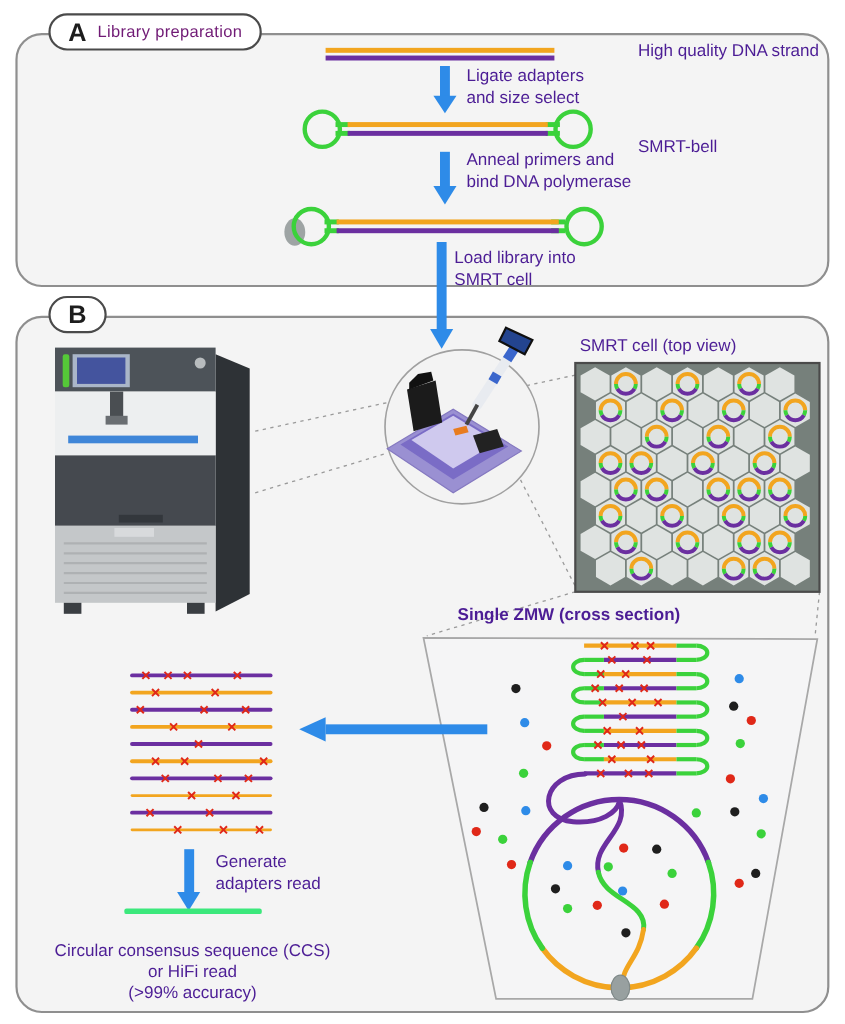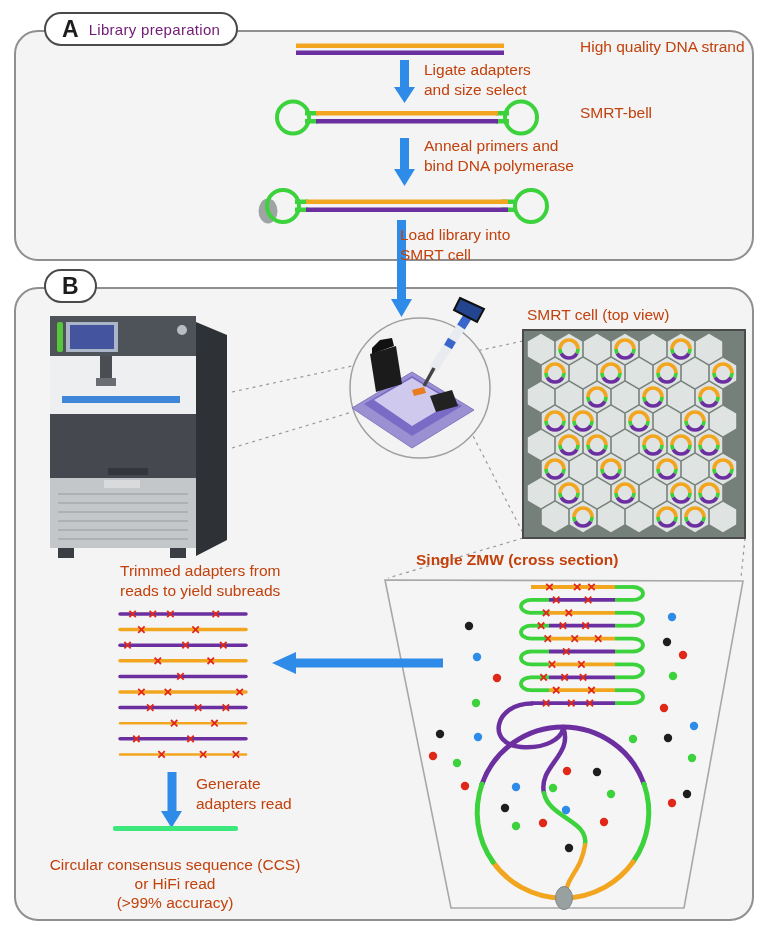--- a/index.html
+++ b/index.html
@@ -13,21 +13,21 @@
   .panel{position:absolute;background:var(--panel_bg);border:2px solid var(--panel_border);
     border-radius:24px;box-sizing:border-box;}
   #panel-a{left:14px;top:30px;width:740px;height:231px;}
   #panel-b{left:14px;top:287px;width:740px;height:634px;}
   .pill{position:absolute;background:#ffffff;border:2.5px solid #4a4a4a;border-radius:18px;
     height:30px;display:flex;align-items:center;padding:0 16px;gap:10px;z-index:5;}
   .pill .tag{font-weight:bold;font-size:23px;color:#1d1d1d;}
   .pill .ttl{font-size:15px;color:#701a75;letter-spacing:0.3px;}
   #pill-a{left:44px;top:12px;}
   #pill-b{left:44px;top:269px;}
-  .lbl{position:absolute;font-size:15.5px;line-height:20px;color:#c2410c;
+  .lbl{position:absolute;font-size:15.5px;line-height:20px;color:#4c1d95;
     white-space:pre-line;z-index:6;}
   .lbl.center{text-align:center;margin-top:14px;}
   #fig-svg{position:absolute;left:0;top:0;z-index:3;pointer-events:none;}
   .f-orange{fill:var(--orange);} .f-purple{fill:var(--purple);} .f-blue{fill:var(--blue);}
   .f-teal{fill:var(--teal);}
   .s-green{stroke:var(--green);stroke-width:4;fill:none;}
   .dotted{stroke:#9a9a9a;stroke-width:1.2;stroke-dasharray:3 4;fill:none;}
 </style>
 </head>
 <body>
@@ -534,28 +534,26 @@
         <polygon points="161,811 182,811 171.5,828" class="f-blue"></polygon>
       </g>
     </g>
 
     <rect x="113" y="826" width="125" height="5" rx="2" class="f-teal"></rect>
   </svg>
 
   <div class="lbl" style="left:580px;top:37px;">High quality DNA strand</div>
   <div class="lbl" style="left:424px;top:60px;">Ligate adapters
 and size select</div>
-  <div class="lbl" style="left:580px;top:103px;">SMRT-bell</div>
+  <div class="lbl" style="left:580px;top:124px;">SMRT-bell</div>
   <div class="lbl" style="left:424px;top:136px;">Anneal primers and
 bind DNA polymerase</div>
-  <div class="lbl" style="left:400px;top:225px;">Load library into
+  <div class="lbl" style="left:413px;top:225px;">Load library into
 SMRT cell</div>
   <div class="lbl" style="left:527px;top:305px;">SMRT cell (top view)</div>
   <div class="lbl" style="left:416px;top:550px;font-weight:bold;">Single ZMW (cross section)</div>
-  <div class="lbl" style="left:120px;top:561px;">Trimmed adapters from
-reads to yield subreads</div>
   <div class="lbl" style="left:196px;top:774px;">Generate
 adapters read</div>
   <div class="lbl center" style="left:25px;top:841px;width:300px;line-height:19px;">Circular consensus sequence (CCS)
 or HiFi read
 (&gt;99% accuracy)</div>
 
 </div>
 
 </body></html>

